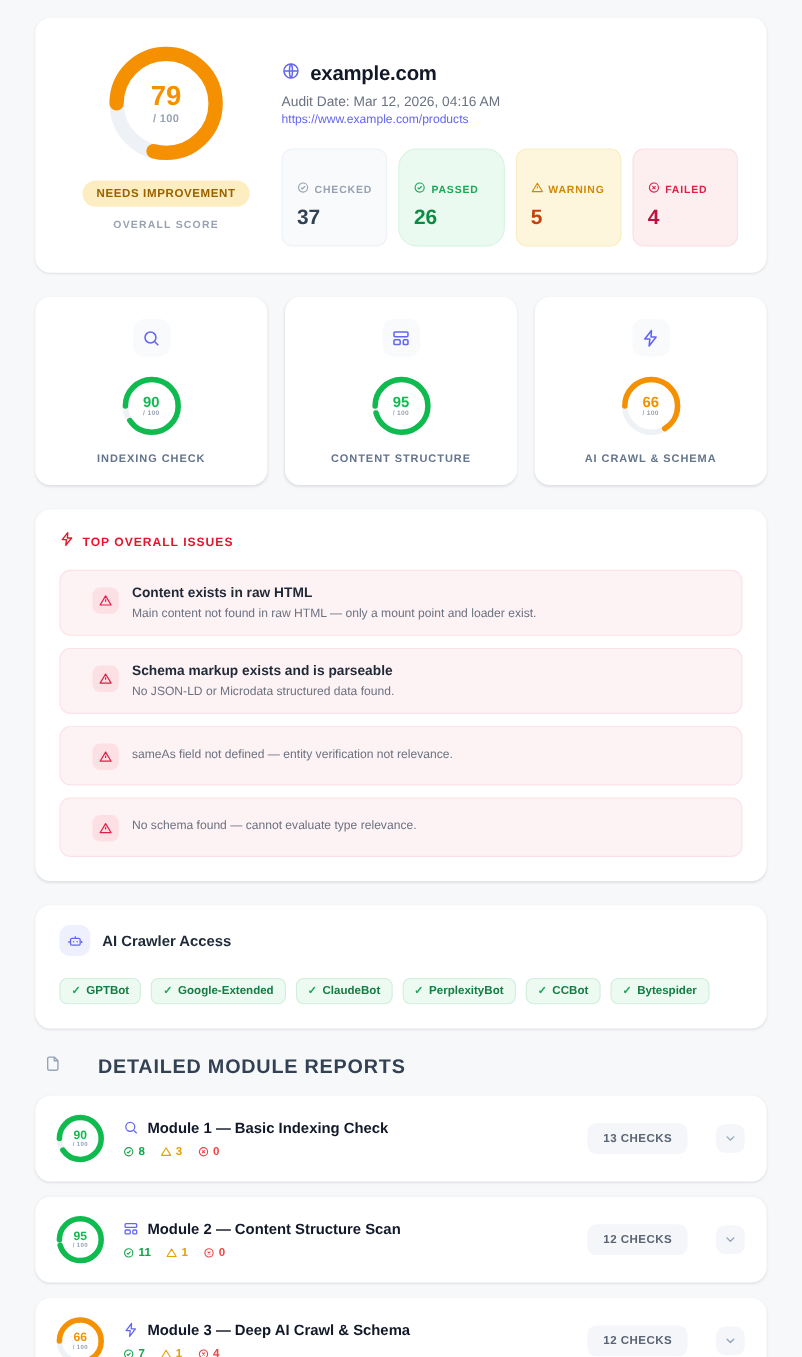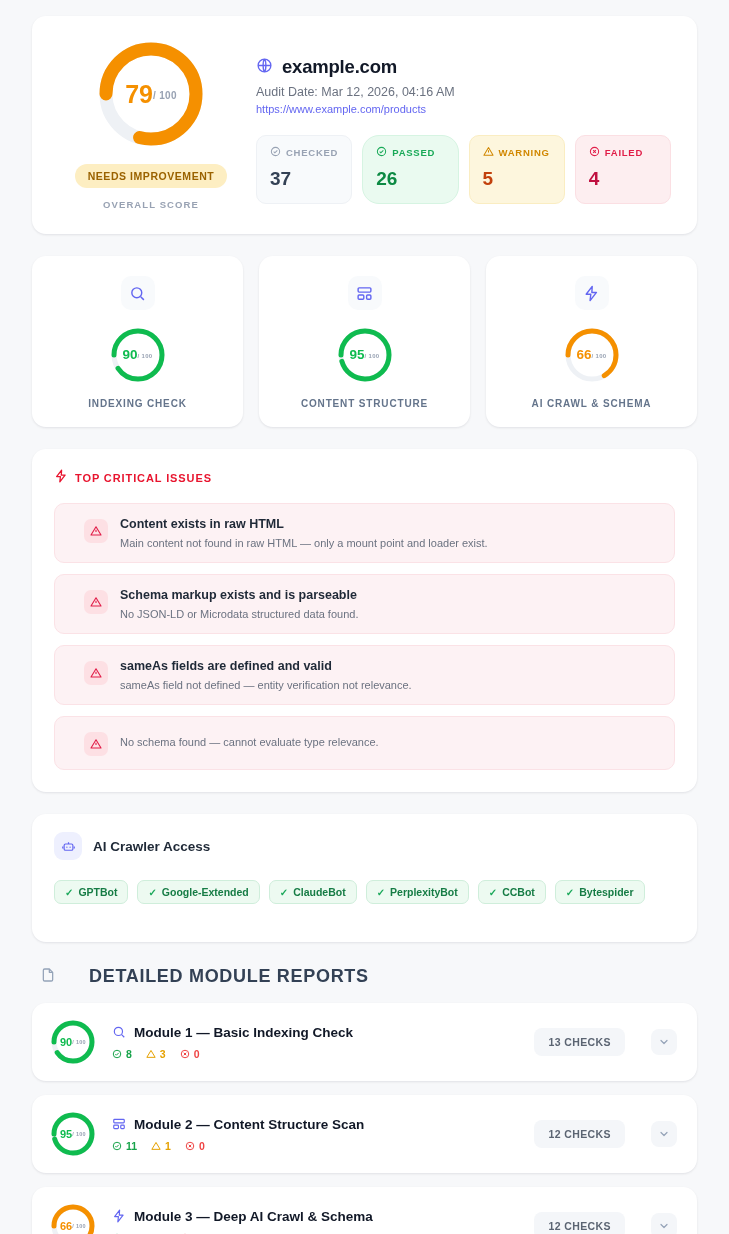--- a/index.html
+++ b/index.html
@@ -21,21 +21,21 @@
   .hero { display: flex; padding: 22px 26px 24px 26px; margin-bottom: 22px; }
   .hero-left {
     width: 186px;
     display: flex; flex-direction: column; align-items: center;
     flex: 0 0 186px;
   }
   .ring-wrap { position: relative; width: 112px; height: 112px; }
   .ring-wrap svg { display: block; transform: rotate(-90deg); }
   .ring-center {
     position: absolute; inset: 0;
-    display: flex; flex-direction: row;
+    display: flex; flex-direction: column;
     align-items: center; justify-content: center;
   }
   .ring-score { font-size: 25px; font-weight: 700; line-height: 1; }
   .ring-den { font-size: 10px; font-weight: 700; color: #98a2b3; margin-top: 3px; letter-spacing:.3px;}
 
   .badge-grade {
     margin-top: 14px;
     background: #fdeec2;
     color: #9a6200;
     font-size: 10.5px; font-weight: 700; letter-spacing: .55px;
@@ -49,21 +49,21 @@
   }
 
   .hero-right { flex: 1; padding-left: 12px; padding-top: 18px; }
   .site-title-row { display: flex; align-items: center; gap: 9px; }
   .site-title { font-size: 18.5px; font-weight: 700; color: #111827; letter-spacing: -.2px; }
   .audit-date { margin-top: 7px; font-size: 12.5px; color: #6b7280; }
   .audit-url { margin-top: 4px; font-size: 11px; color: #6366f1; text-decoration: none; display:block;}
 
   .stats { display: flex; gap: 10px; margin-top: 20px; }
   .stat {
-    flex: 1; border-radius: 10px; padding: 7px 13px 13px 13px;
+    flex: 1; border-radius: 10px; padding: 27px 13px 13px 13px;
     border: 1px solid transparent;
   }
   .stat-head { display: flex; align-items: center; gap: 5px; }
   .stat-label { font-size: 9.5px; font-weight: 700; letter-spacing: .75px; }
   .stat-value { font-size: 19px; font-weight: 700; margin-top: 7px; }
 
   .stat.checked { background:#f8fafc; border-color:#eef1f5; }
   .stat.checked .stat-label, .stat.checked svg { color:#98a2b3; }
   .stat.checked .stat-value { color:#334155; }
   .stat.passed  { background:#eafaf0; border-color:#d6f4e2;border-radius:17px; }
@@ -112,21 +112,21 @@
   .issue-icon {
     width: 24px; height: 24px; border-radius: 7px; flex: 0 0 24px;
     background: #fde0e4; color: #e11d48;
     display: flex; align-items: center; justify-content: center;
     margin-top: 2px;
   }
   .issue-title { font-size: 12.5px; font-weight: 700; color: #1f2937; }
   .issue-desc { font-size: 11px; color: #6b7280; margin-top: 6px; }
 
   
-  .crawler-card { padding: 18px 22px 38px 22px; margin-bottom: 24px; }
+  .crawler-card { padding: 18px 22px 22px 22px; margin-bottom: 24px; }
   .crawler-head { display: flex; align-items: center; gap: 11px; }
   .crawler-tile {
     width: 28px; height: 28px; border-radius: 9px; background: #eef0fe;
     display: flex; align-items: center; justify-content: center; color: #6366f1;
   }
   .crawler-title { font-size: 13.5px; font-weight: 700; color: #1f2937; }
   .bot-list { display: flex; flex-wrap: wrap; gap: 9px; margin-top: 20px; }
   .bot-chip {
     display: flex; align-items: center; gap: 5px;
     background: #edfaf1; border: 1px solid #cfeedb;
@@ -317,21 +317,21 @@
   </div>
 </div>
 
 <div class="card issues-card">
   <div class="sec-head">
     <span>
       <svg width="14" height="14" viewBox="0 0 24 24" fill="none" stroke="#e8142e" stroke-width="2.2" stroke-linejoin="round">
           <path d="M13 2L4.5 13H11l-1 9 9-11.5H12.5L13 2z"></path>
         </svg>
     </span>
-    <span class="sec-head-title">TOP CRITICAL ISSUES</span>
+    <span class="sec-head-title">TOP OVERALL ISSUES</span>
   </div>
 
   <div class="issue">
     <div class="issue-icon">
       <svg width="12" height="12" viewBox="0 0 24 24" fill="none" stroke="currentColor" stroke-width="2.2" stroke-linejoin="round">
           <path d="M12 3.5L22 20H2L12 3.5z"></path>
           <path d="M12 9.5v4.6M12 16.8v.2"></path>
         </svg>
     </div>
     <div>
@@ -354,21 +354,20 @@
   </div>
 
   <div class="issue">
     <div class="issue-icon">
       <svg width="12" height="12" viewBox="0 0 24 24" fill="none" stroke="currentColor" stroke-width="2.2" stroke-linejoin="round">
           <path d="M12 3.5L22 20H2L12 3.5z"></path>
           <path d="M12 9.5v4.6M12 16.8v.2"></path>
         </svg>
     </div>
     <div>
-      <div class="issue-title">sameAs fields are defined and valid</div>
       <div class="issue-desc">sameAs field not defined — entity verification not relevance.</div>
     </div>
   </div>
 
   <div class="issue">
     <div class="issue-icon">
       <svg width="12" height="12" viewBox="0 0 24 24" fill="none" stroke="currentColor" stroke-width="2.2" stroke-linejoin="round">
           <path d="M12 3.5L22 20H2L12 3.5z"></path>
           <path d="M12 9.5v4.6M12 16.8v.2"></path>
         </svg>

